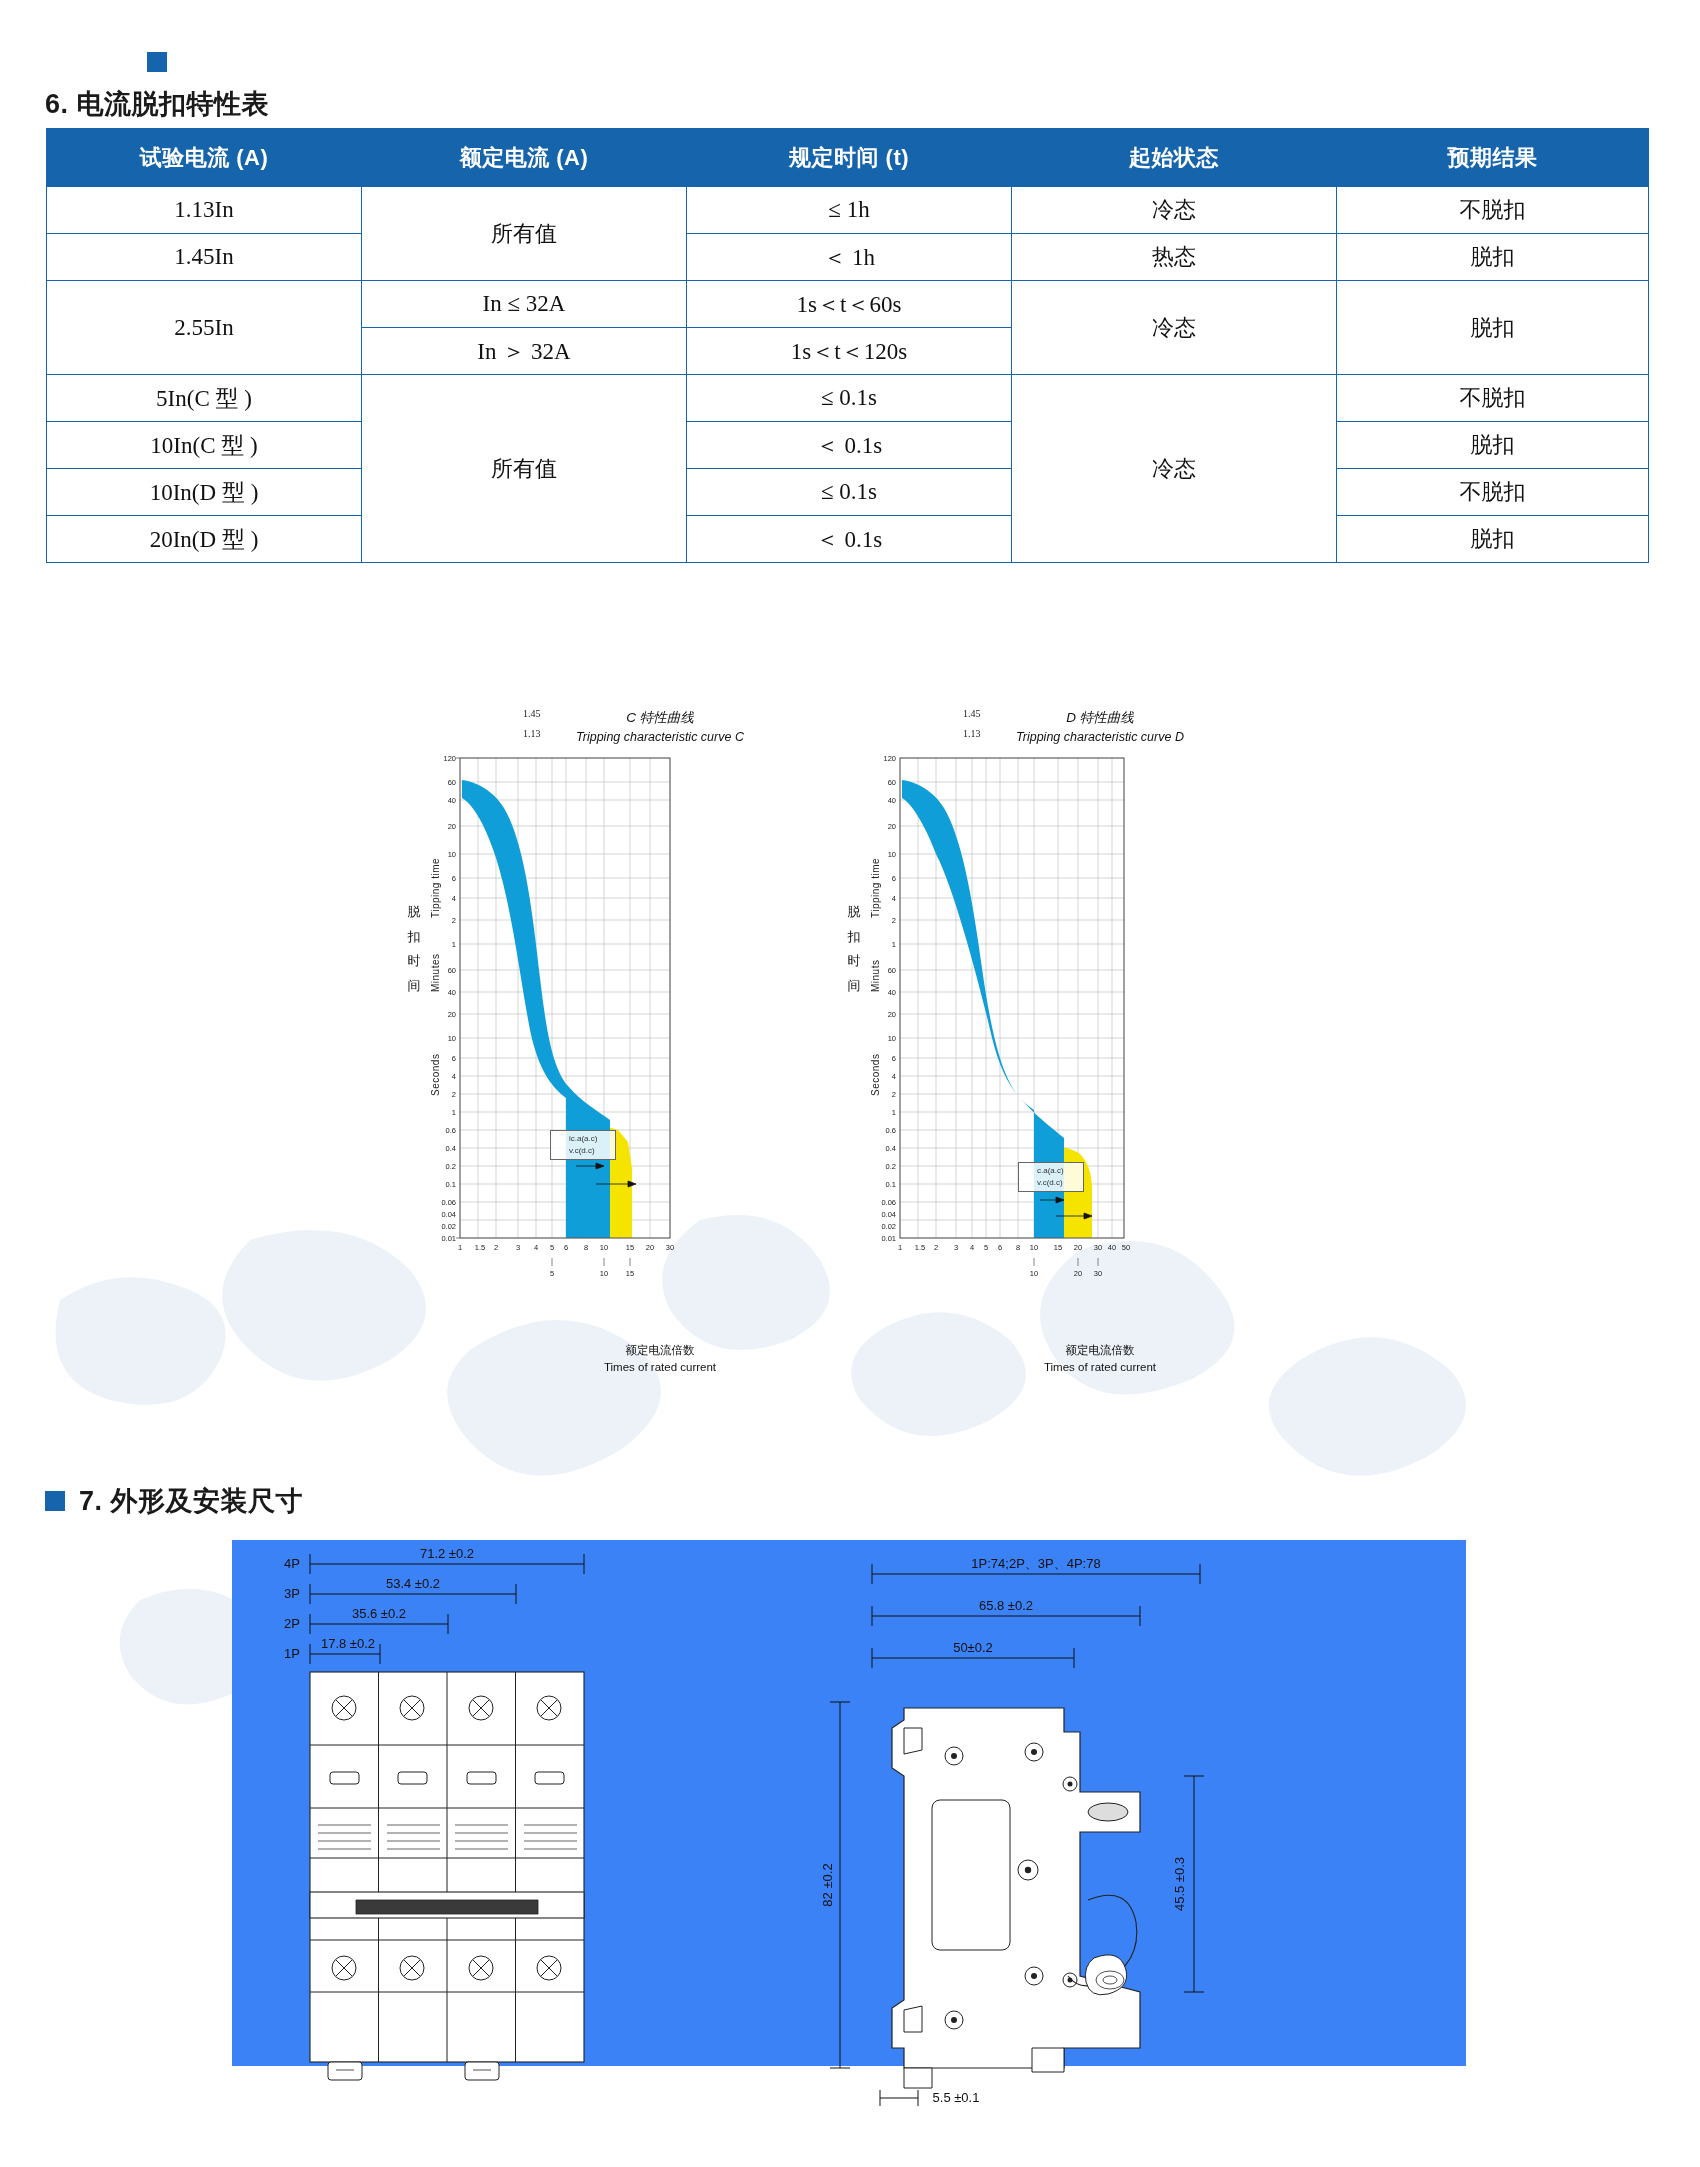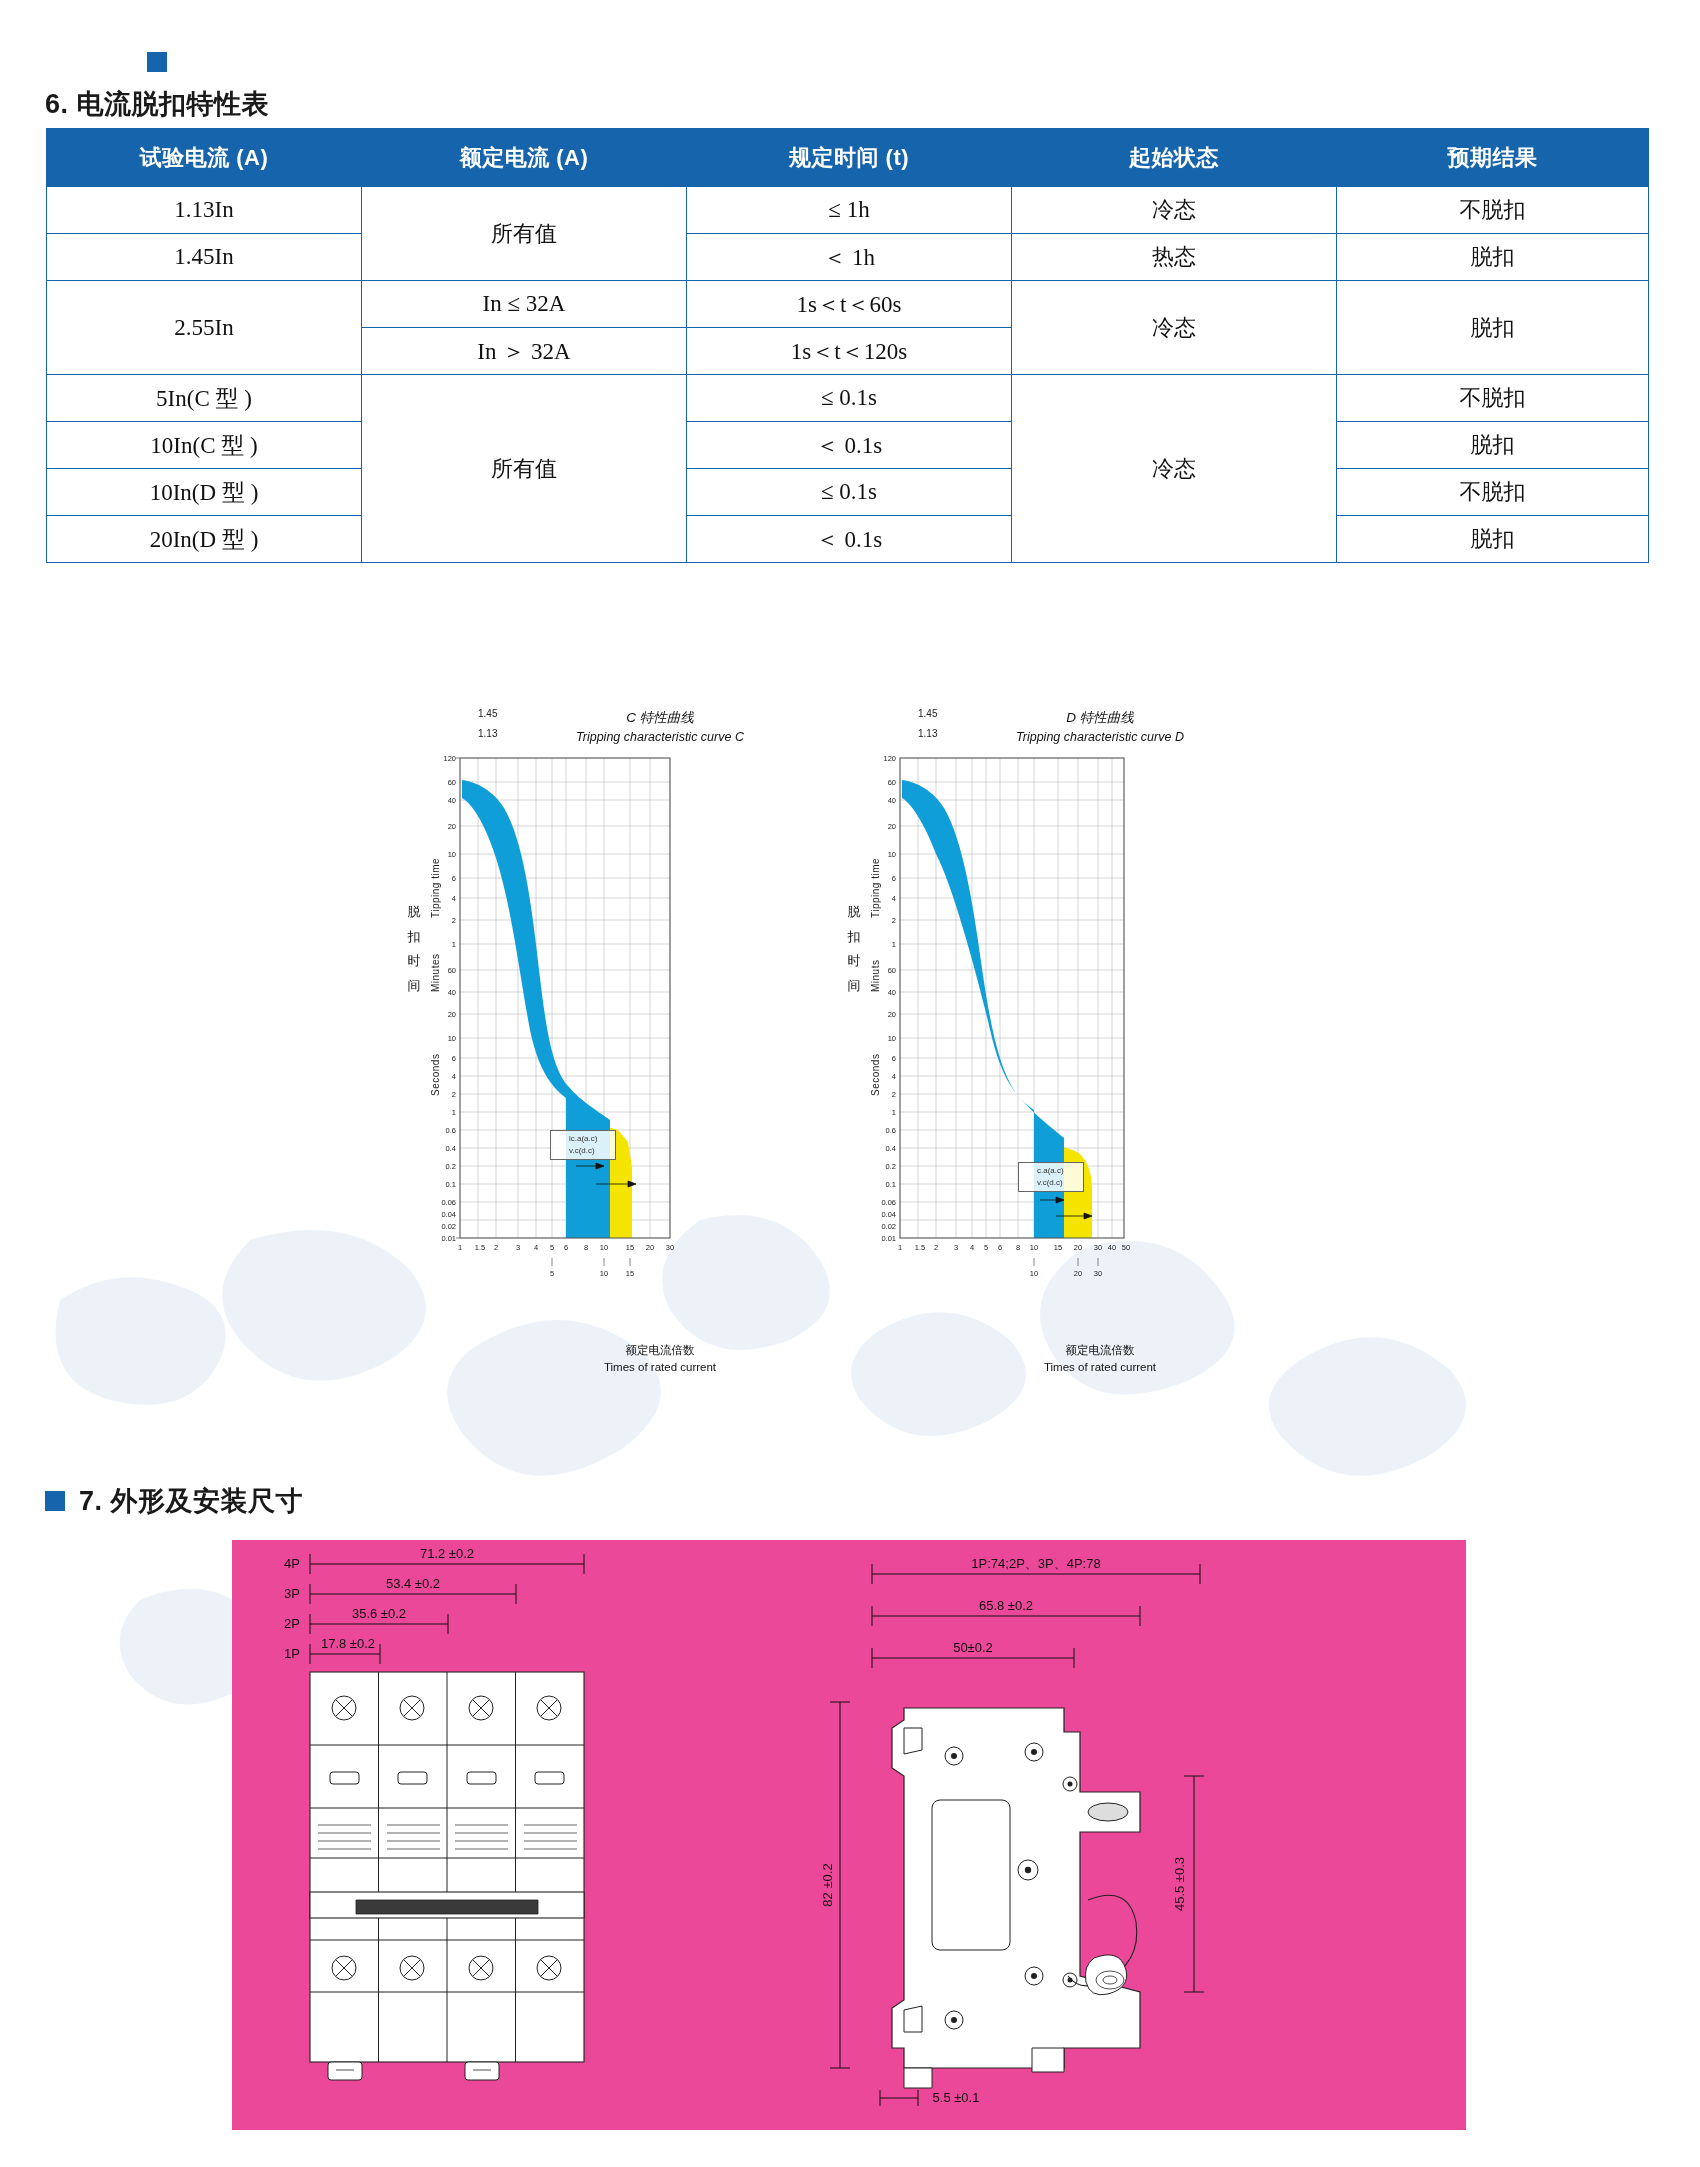--- a/index.html
+++ b/index.html
@@ -102,21 +102,22 @@
     line-height: 1.45;
     font-style: italic;
   }
   .curve-title .cn { font-size: 13.5px; }
   .curve-title .en { font-size: 12.5px; }
 
   .tick-1-45, .tick-1-13 {
     position: absolute;
     font-size: 10px;
     color: #222;
-    font-family: Liberation Sans, sans-serif;
+    font-family: Liberation Serif, serif;
+    margin-left: 45px;
   }
 
   .ylabel-cn {
     position: absolute;
     left: 6px; top: 210px;
     width: 16px;
     font-size: 13px;
     line-height: 1.9;
     color: #111;
     text-align: center;
@@ -145,22 +146,22 @@
     font-size: 8px;
     color: #333;
     line-height: 1.5;
     padding: 2px 18px;
   }
 
   
   .dims {
     position: absolute;
     left: 232px; top: 1540px;
-    width: 1234px; height: 590px;
-    background: #ec4899;
+    width: 1234px; height: 526px;
+    background: #3b82f6;
   }
   .dims svg { display: block; }
 
   .dimtxt { font-family: "Liberation Sans", sans-serif; font-size: 13px; fill: #111; }
 </style>
 </head>
 <body>
 
 <svg class="bg-watermark" viewBox="0 0 1700 1000" preserveAspectRatio="none">
   <g fill="#dbe7f3">

